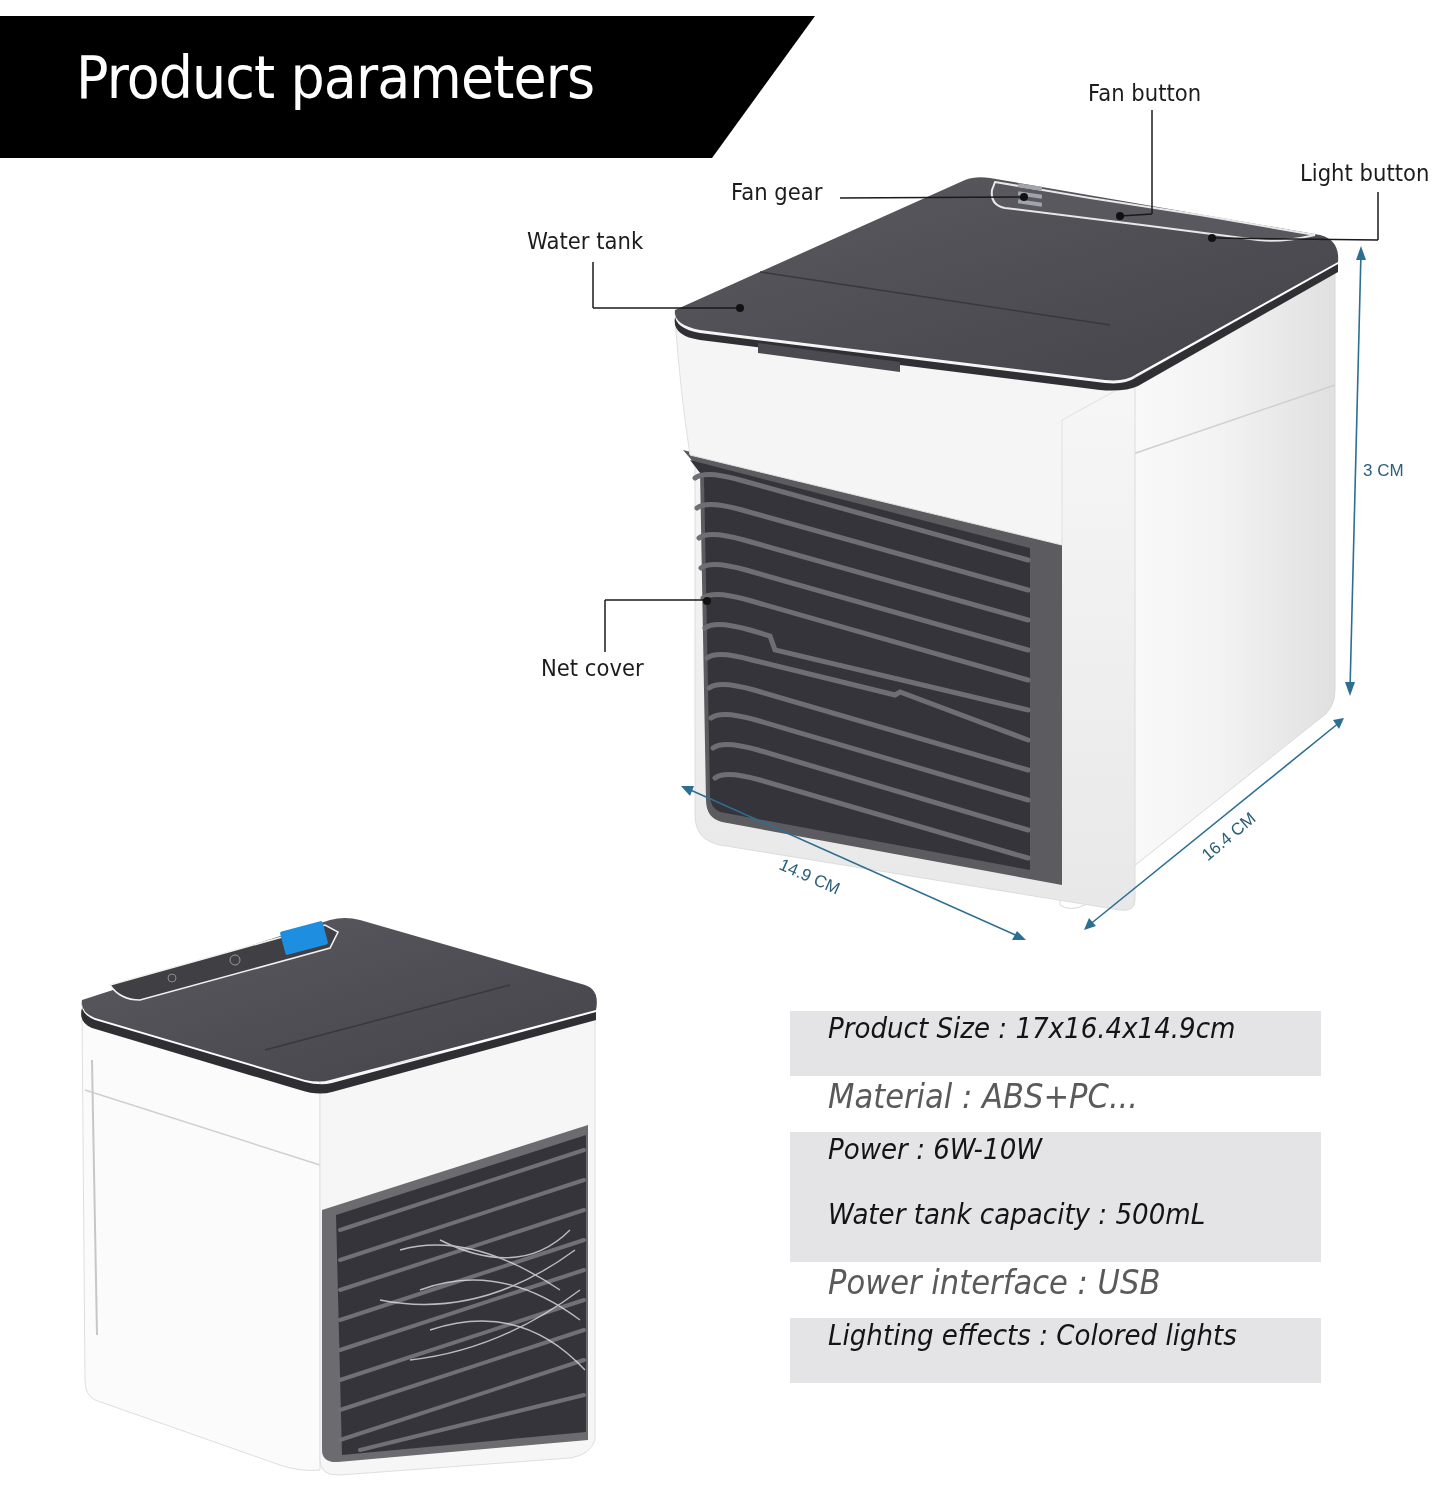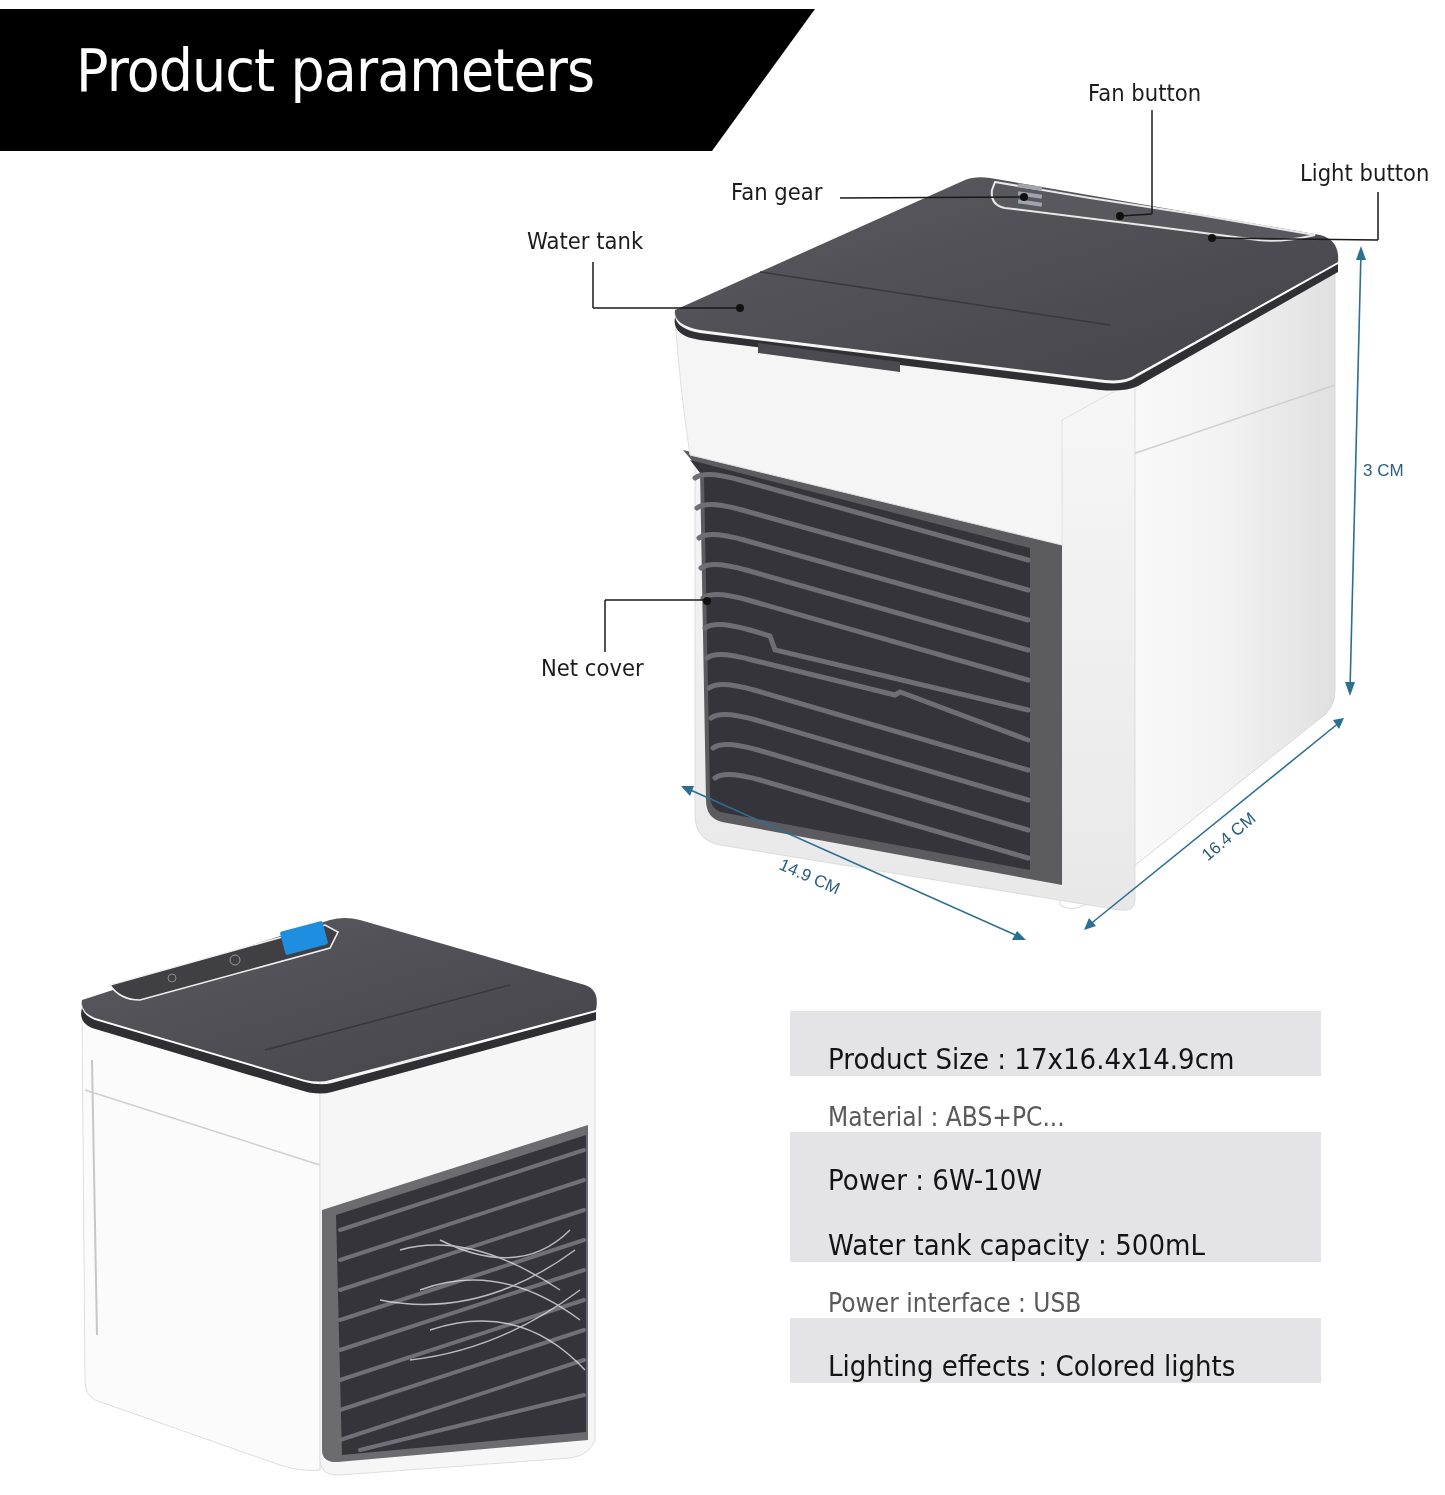--- a/index.html
+++ b/index.html
@@ -1,32 +1,32 @@
 <!DOCTYPE html>
 <html><head>
   <meta charset="utf-8">
   <style>
     html, body { margin:0; padding:0; background:#ffffff; }
     body { width:1445px; height:1495px; position:relative; overflow:hidden;
            font-family:"DejaVu Sans", "Liberation Sans", sans-serif; color:#222; }
-    .banner { position:absolute; left:0; top:9px; width:815px; height:142px; }
+    .banner { position:absolute; left:0; top:16px; width:815px; height:142px; }
     .banner svg { position:absolute; left:0; top:0; }
     .banner-title { position:absolute; left:76px; top:28px; color:#fff; font-size:58px;
                     letter-spacing:-1px; font-family:"DejaVu Sans", sans-serif; font-weight:normal;
                     transform:scaleX(0.93); transform-origin:left center; white-space:nowrap; }
     .art { position:absolute; left:0; top:0; width:1445px; height:1495px; }
     .callout { position:absolute; font-size:23px; color:#1c1c1c; white-space:nowrap;
                font-family:"DejaVu Sans", sans-serif; transform:scaleX(0.92); transform-origin:left center; }
     .dim { position:absolute; font-size:17px; color:#2c5f7a; white-space:nowrap;
            font-family:"Liberation Sans", sans-serif; }
     .spec-table { position:absolute; left:790px; top:1011px; width:531px; }
-    .spec-row { position:relative; display:flex; align-items:flex-end; padding-left:38px;
-                box-sizing:border-box; white-space:nowrap; font-family:"DejaVu Sans", sans-serif; }
+    .spec-row { position:relative; display:flex; align-items:flex-start; padding-left:38px;
+                box-sizing:border-box; white-space:nowrap; font-family:"DejaVu Sans", sans-serif;font-style:italic; }
     .spec-row.shaded { background:#e4e4e6; height:65px; font-size:29px; color:#141414; }
-    .spec-row.plain { background:transparent; height:56px; font-size:26px; color:#5a5a5a; }
+    .spec-row.plain { background:transparent; height:56px; font-size:34px; color:#5a5a5a; }
     .spec-row span { display:inline-block; transform:scaleX(0.9); transform-origin:left center; }
   </style>
 </head>
 <body>
 
 <div class="banner">
   <svg width="815" height="142" viewBox="0 0 815 142">
     <polygon points="0,0 815,0 712,142 0,142" fill="#000"></polygon>
   </svg>
   <div class="banner-title">Product parameters</div>

